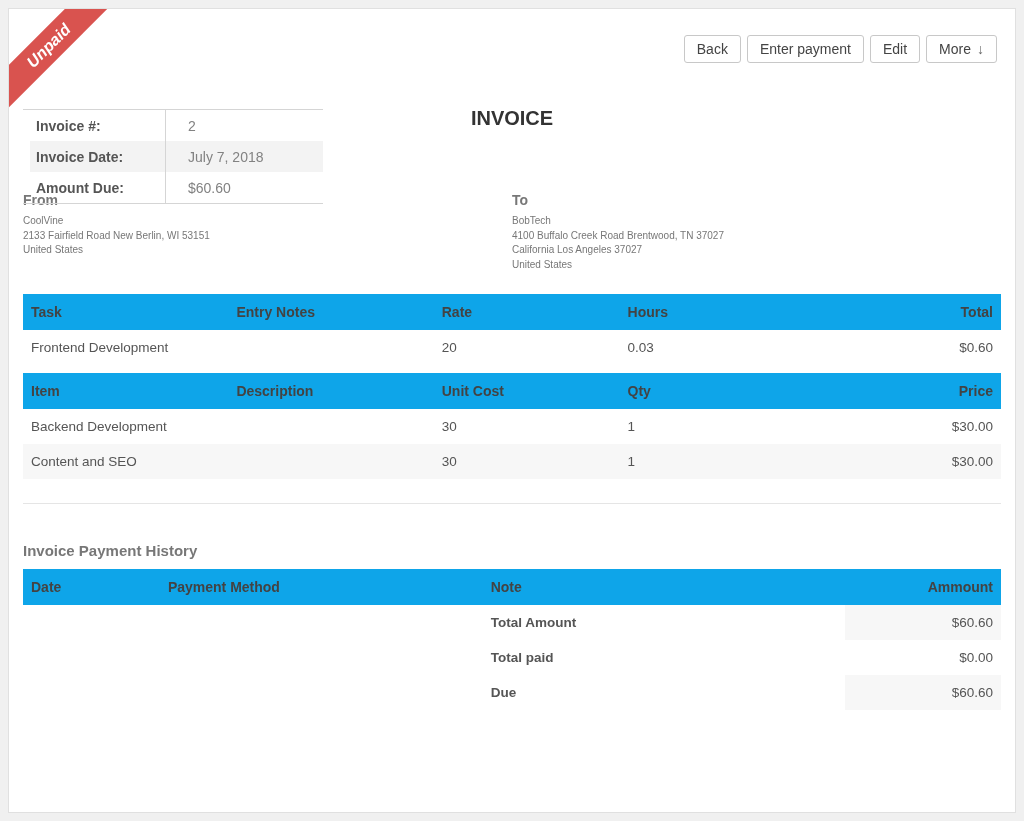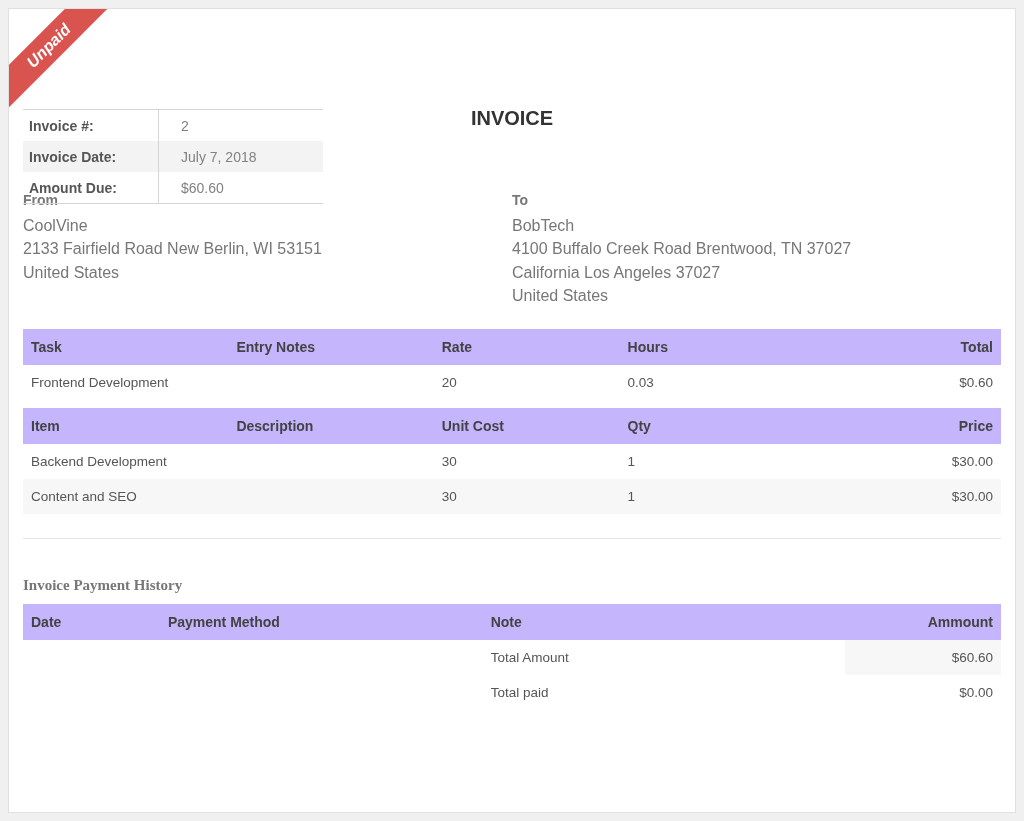--- a/index.html
+++ b/index.html
@@ -68,20 +68,21 @@
     top: 100px;
     left: 14px;
     width: 300px;
     border-top: 1px solid #d5d5d5;
     border-bottom: 1px solid #d5d5d5;
   }
   .summary-row {
     display: flex;
     height: 31px;
     align-items: center;
+    margin-left: 7px;
   }
   .summary-row:nth-child(even) { background: #f3f3f3; }
   .summary-label {
     width: 136px;
     padding-left: 6px;
     font-weight: 600;
     color: #555;
     border-right: 1px solid #d5d5d5;
     height: 100%;
     display: flex;
@@ -94,64 +95,71 @@
   
   .addresses {
     display: flex;
     margin-top: 60px;
     padding: 0 14px;
     color: #777;
     line-height: 1.45;
   }
   .addr-col { flex: 1; }
   .addr-heading { font-weight: 600; color: #777; margin-bottom: 4px; }
-  .addr-line { font-size: 16px; }
+  .addr-line { font-size: 10px; }
   
   .tbl {
     width: calc(100% - 28px);
     margin: 22px 14px 0 14px;
     border-collapse: collapse;
   }
   .tbl th {
-    background: #c4b5fd;
+    background: #0ea5e9;
     font-weight: 600;
     color: #434343;
     text-align: left;
     padding: 10px 8px;
     font-size: 14px;
   }
   .tbl th.right, .tbl td.right { text-align: right; }
   .tbl td {
     padding: 10px 8px;
     color: #555;
     font-size: 13.5px;
   }
   .tbl tbody tr:nth-child(even) td { background: #f7f7f7; }
   .section-heading {
     margin: 38px 14px 10px 14px;
     font-weight: 600;
     color: #777;
     font-size: 15px;
-    font-family: Liberation Serif, serif;
   }
   .divider {
     border: none;
     border-top: 1px solid #e5e5e5;
     margin: 24px 14px 0 14px;
   }
-  .totals-label { font-weight: 400; color: #444; }
+  .totals-label { font-weight: 700; color: #444; }
   .tbl .noborder { background: #fff !important; }
 </style>
 </head>
 <body>
 
 <div class="page">
 
   <div class="ribbon">Unpaid</div>
 
+  <div class="toolbar">
+    <button class="btn">Back</button>
+    <button class="btn">Enter payment</button>
+    <button class="btn">Edit</button>
+    <button class="btn">
+      <span>More</span><span class="arrow">↓</span>
+    </button>
+  </div>
 
   <div class="invoice-title">INVOICE</div>
 
   <div class="summary">
     <div class="summary-row">
       <div class="summary-label">Invoice #:</div>
       <div class="summary-value">2</div>
     </div>
     <div class="summary-row">
       <div class="summary-label">Invoice Date:</div>
@@ -247,16 +255,22 @@
           <td class="noborder"></td>
         <td class="totals-label">Total Amount</td>
         <td class="right" style="background:#f7f7f7">$60.60</td>
       </tr>
       <tr>
         <td class="noborder"></td>
           <td class="noborder"></td>
         <td class="totals-label noborder">Total paid</td>
         <td class="right noborder">$0.00</td>
       </tr>
+      <tr>
+        <td class="noborder"></td>
+          <td class="noborder"></td>
+        <td class="totals-label">Due</td>
+        <td class="right" style="background:#f7f7f7">$60.60</td>
+      </tr>
     </tbody>
   </table>
 
 </div>
 
 </body></html>

